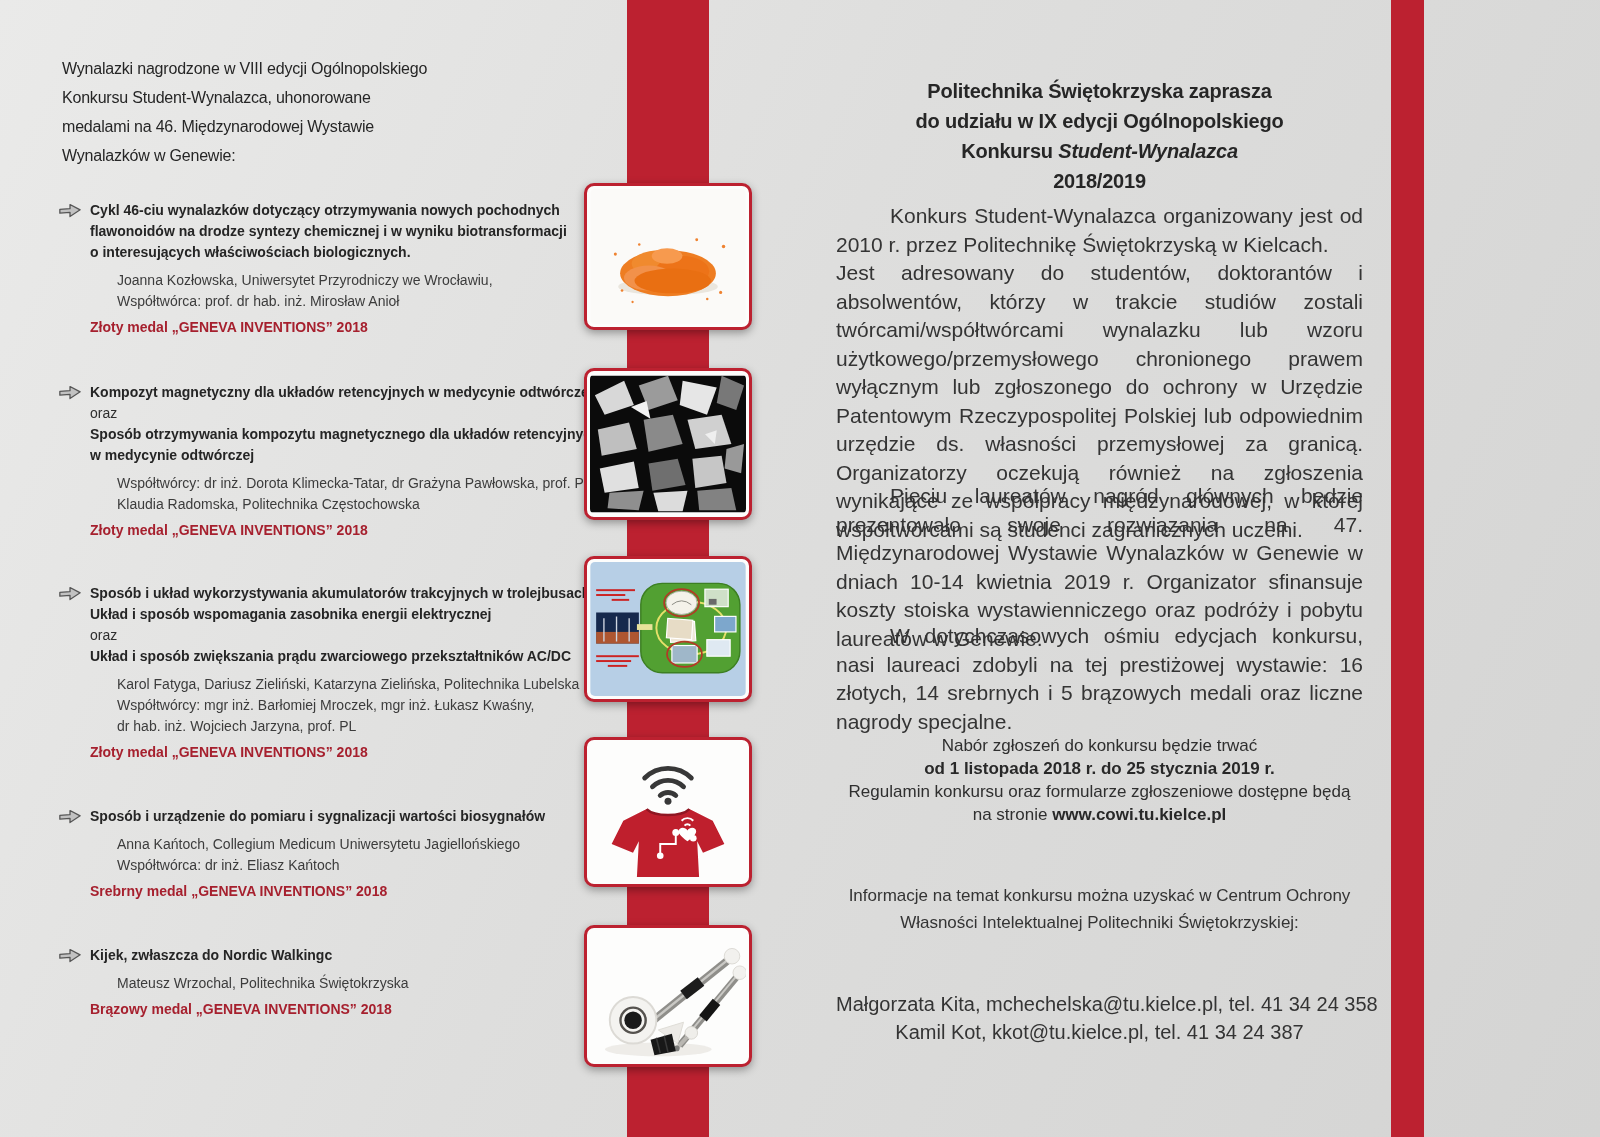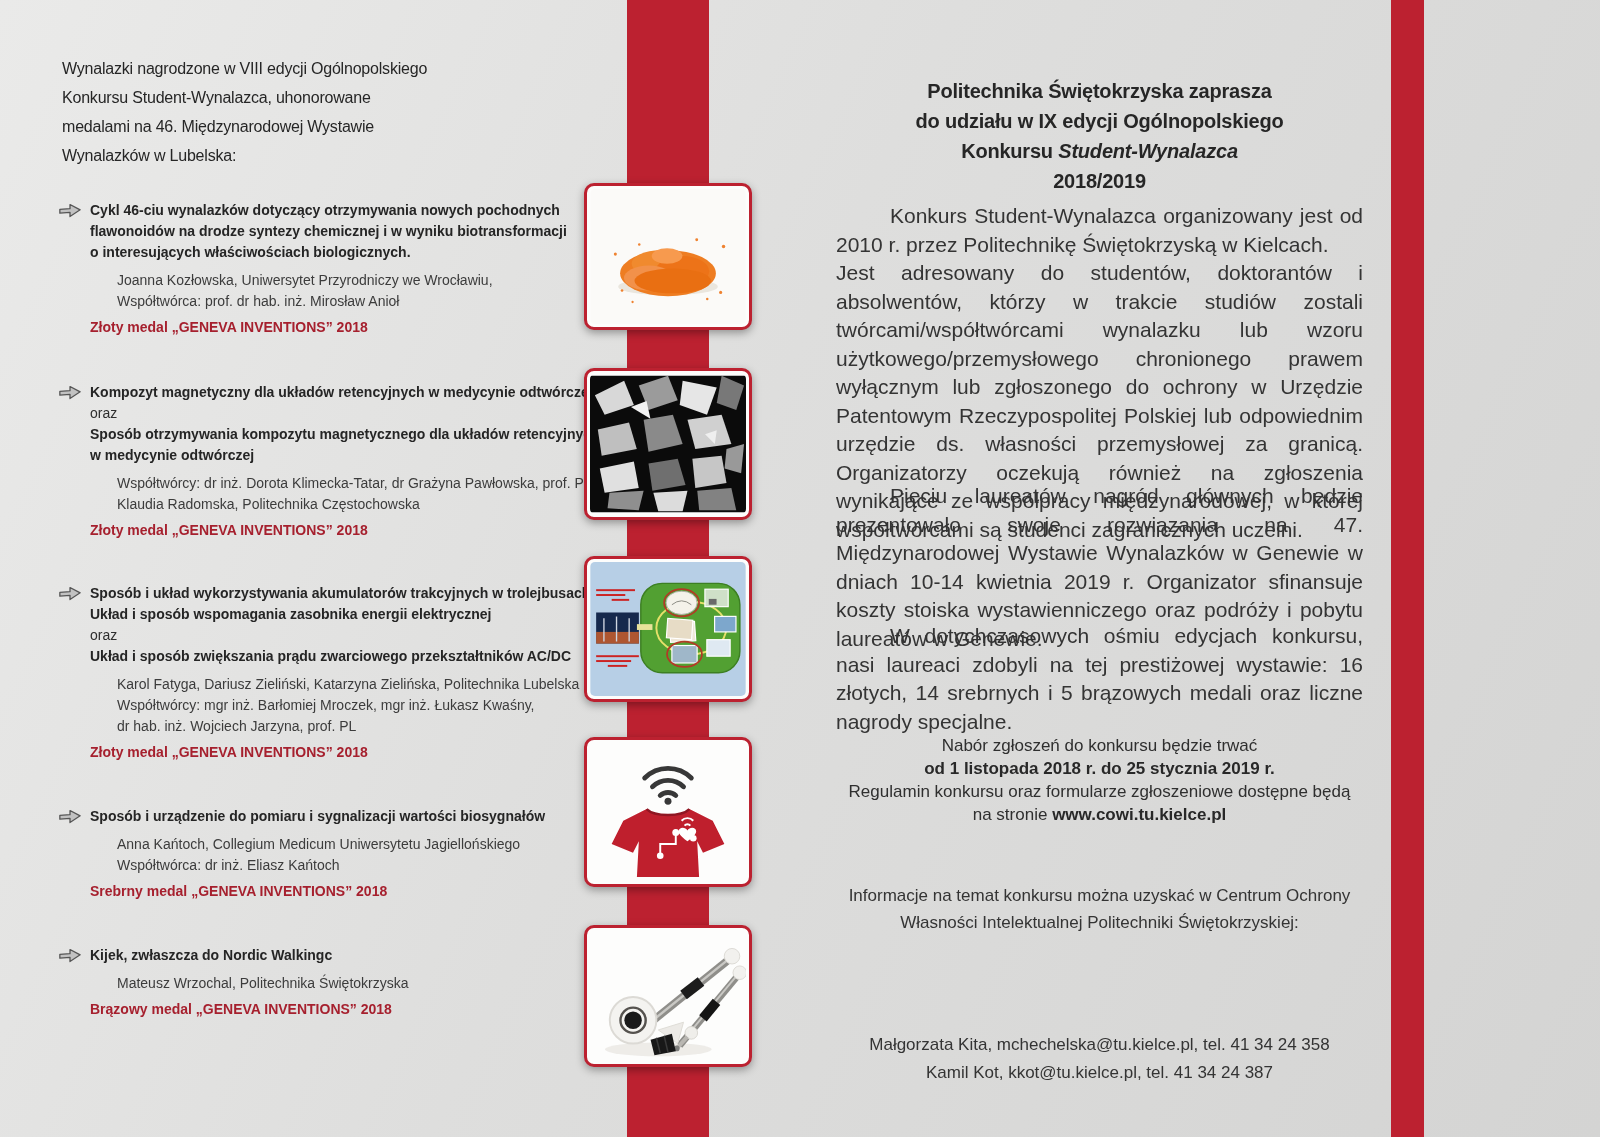--- a/index.html
+++ b/index.html
@@ -41,21 +41,21 @@
   .r-par{position:absolute;width:100%;font-size:21px;line-height:28.5px;text-align:justify;color:#343434;margin:0;}
   .indent{text-indent:54px;}
   .p1a{top:202px;}
   .p1b{top:259px;}
   .p2{top:482px;}
   .p3{top:622px;}
   .deadline{position:absolute;top:734px;width:100%;text-align:center;font-size:17px;line-height:23px;color:#2f2f2f;}
   .deadline .b{font-weight:bold;color:#282828;}
   .info-block{position:absolute;top:882px;width:100%;text-align:center;font-size:17px;line-height:27px;color:#343434;}
   .info-block div{white-space:nowrap;}
-  .contacts{position:absolute;top:1031px;width:100%;text-align:center;font-size:17px;line-height:27.5px;color:#343434;}
+  .contacts{position:absolute;top:991px;width:100%;text-align:center;font-size:20px;line-height:27.5px;color:#343434;}
   .contacts div{white-space:nowrap;}
 
   
   .card{position:absolute;left:584px;width:168px;background:#fdfdfc;border:3px solid var(--red);
     border-radius:10px;box-shadow:0 3px 9px rgba(0,0,0,.35);box-sizing:border-box;padding:3px;}
   .card svg{display:block;width:100%;height:100%;border-radius:5px;}
   .card1{top:183px;height:147px;}
   .card2{top:368px;height:152px;}
   .card3{top:556px;height:146px;}
   .card4{top:737px;height:150px;}
@@ -66,21 +66,21 @@
 
 <div class="page">
 
   <div class="band-center"></div>
   <div class="band-right"></div>
 
   <div class="left-heading">
     <div>Wynalazki nagrodzone w VIII edycji Ogólnopolskiego</div>
     <div>Konkursu Student-Wynalazca, uhonorowane</div>
     <div>medalami na 46. Międzynarodowej Wystawie</div>
-    <div>Wynalazków w Lubelska:</div>
+    <div>Wynalazków w Genewie:</div>
   </div>
 
   <div class="invention-list">
       <div class="item">
         <span class="arrow"><svg width="24" height="16" viewBox="0 0 26 17">
             <path d="M2 6.5 L13 6.5 L13 2 L24 8.5 L13 15 L13 10.5 L2 10.5 Z" fill="#c2c2c2" stroke="#555555" stroke-width="1.4" stroke-linejoin="round" transform="skewY(-4) translate(0,1.5)"></path>
           </svg></span>
         <div class="item-body">
           <div>
             <div class="t-line bold">Cykl 46-ciu wynalazków dotyczący otrzymywania nowych pochodnych</div>

